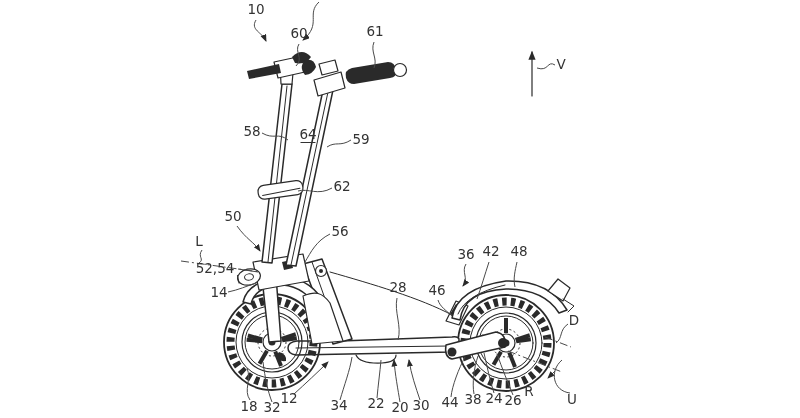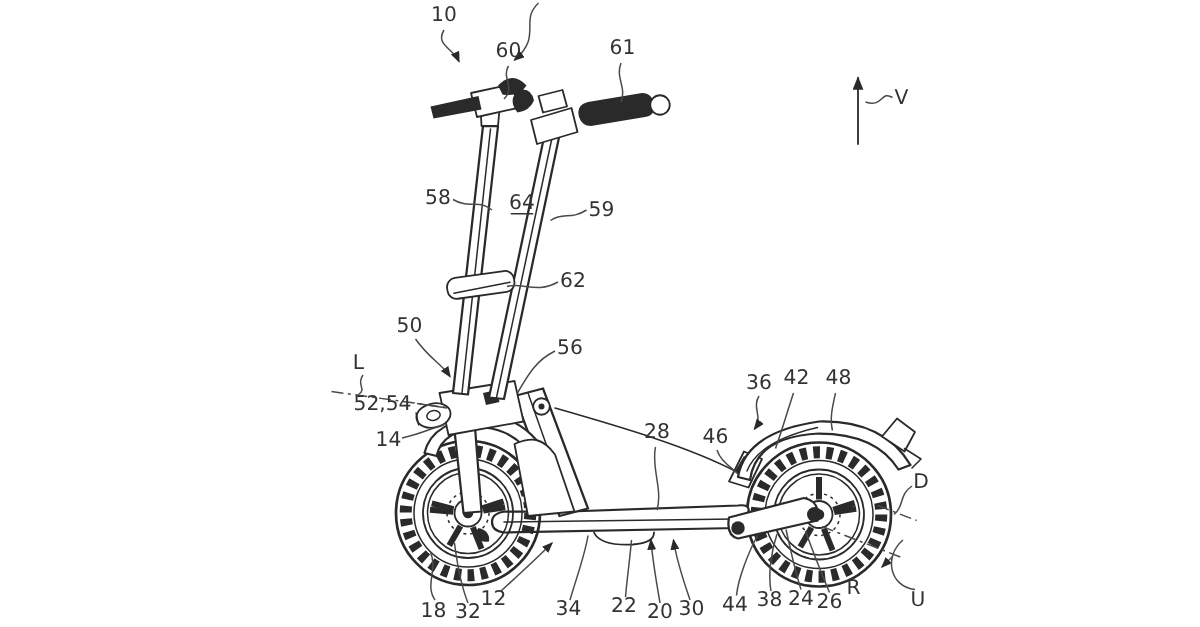--- a/index.html
+++ b/index.html
@@ -1,17 +1,17 @@
 <!DOCTYPE html>
 <html><head>
 <meta charset="utf-8">
 <style>
   html,body{margin:0;padding:0;background:#fff;}
   .stage{position:relative;width:664px;height:418px;background:var(--bg,#fff);overflow:hidden;
-         font-family:"DejaVu Sans", sans-serif;margin-left:40px;}
+         font-family:"DejaVu Sans", sans-serif;}
   svg{position:absolute;inset:0;}
   .ln{stroke:var(--ink,#2a2a2a);fill:none;stroke-linecap:round;stroke-linejoin:round;}
   .w1{stroke-width:1;} .w12{stroke-width:1.2;} .w15{stroke-width:1.5;} .w18{stroke-width:1.8;}
   .fillw{fill:#fff;stroke:var(--ink,#2a2a2a);stroke-linejoin:round;}
   .dark{fill:var(--ink,#2a2a2a);stroke:none;}
   .leader{stroke:#4a4a4a;stroke-width:1;fill:none;}
   .axis{stroke:#4a4a4a;stroke-width:1;fill:none;stroke-dasharray:8 3 2 3;}
   .ref{font:13.5px "DejaVu Sans",sans-serif;fill:var(--label,#333);text-anchor:middle;}
   .tread{stroke:var(--ink,#2a2a2a);fill:none;stroke-width:8;stroke-dasharray:4.5 4.2;}
   .disc{stroke:var(--ink,#2a2a2a);fill:none;stroke-width:1;stroke-dasharray:2 2.6;}

